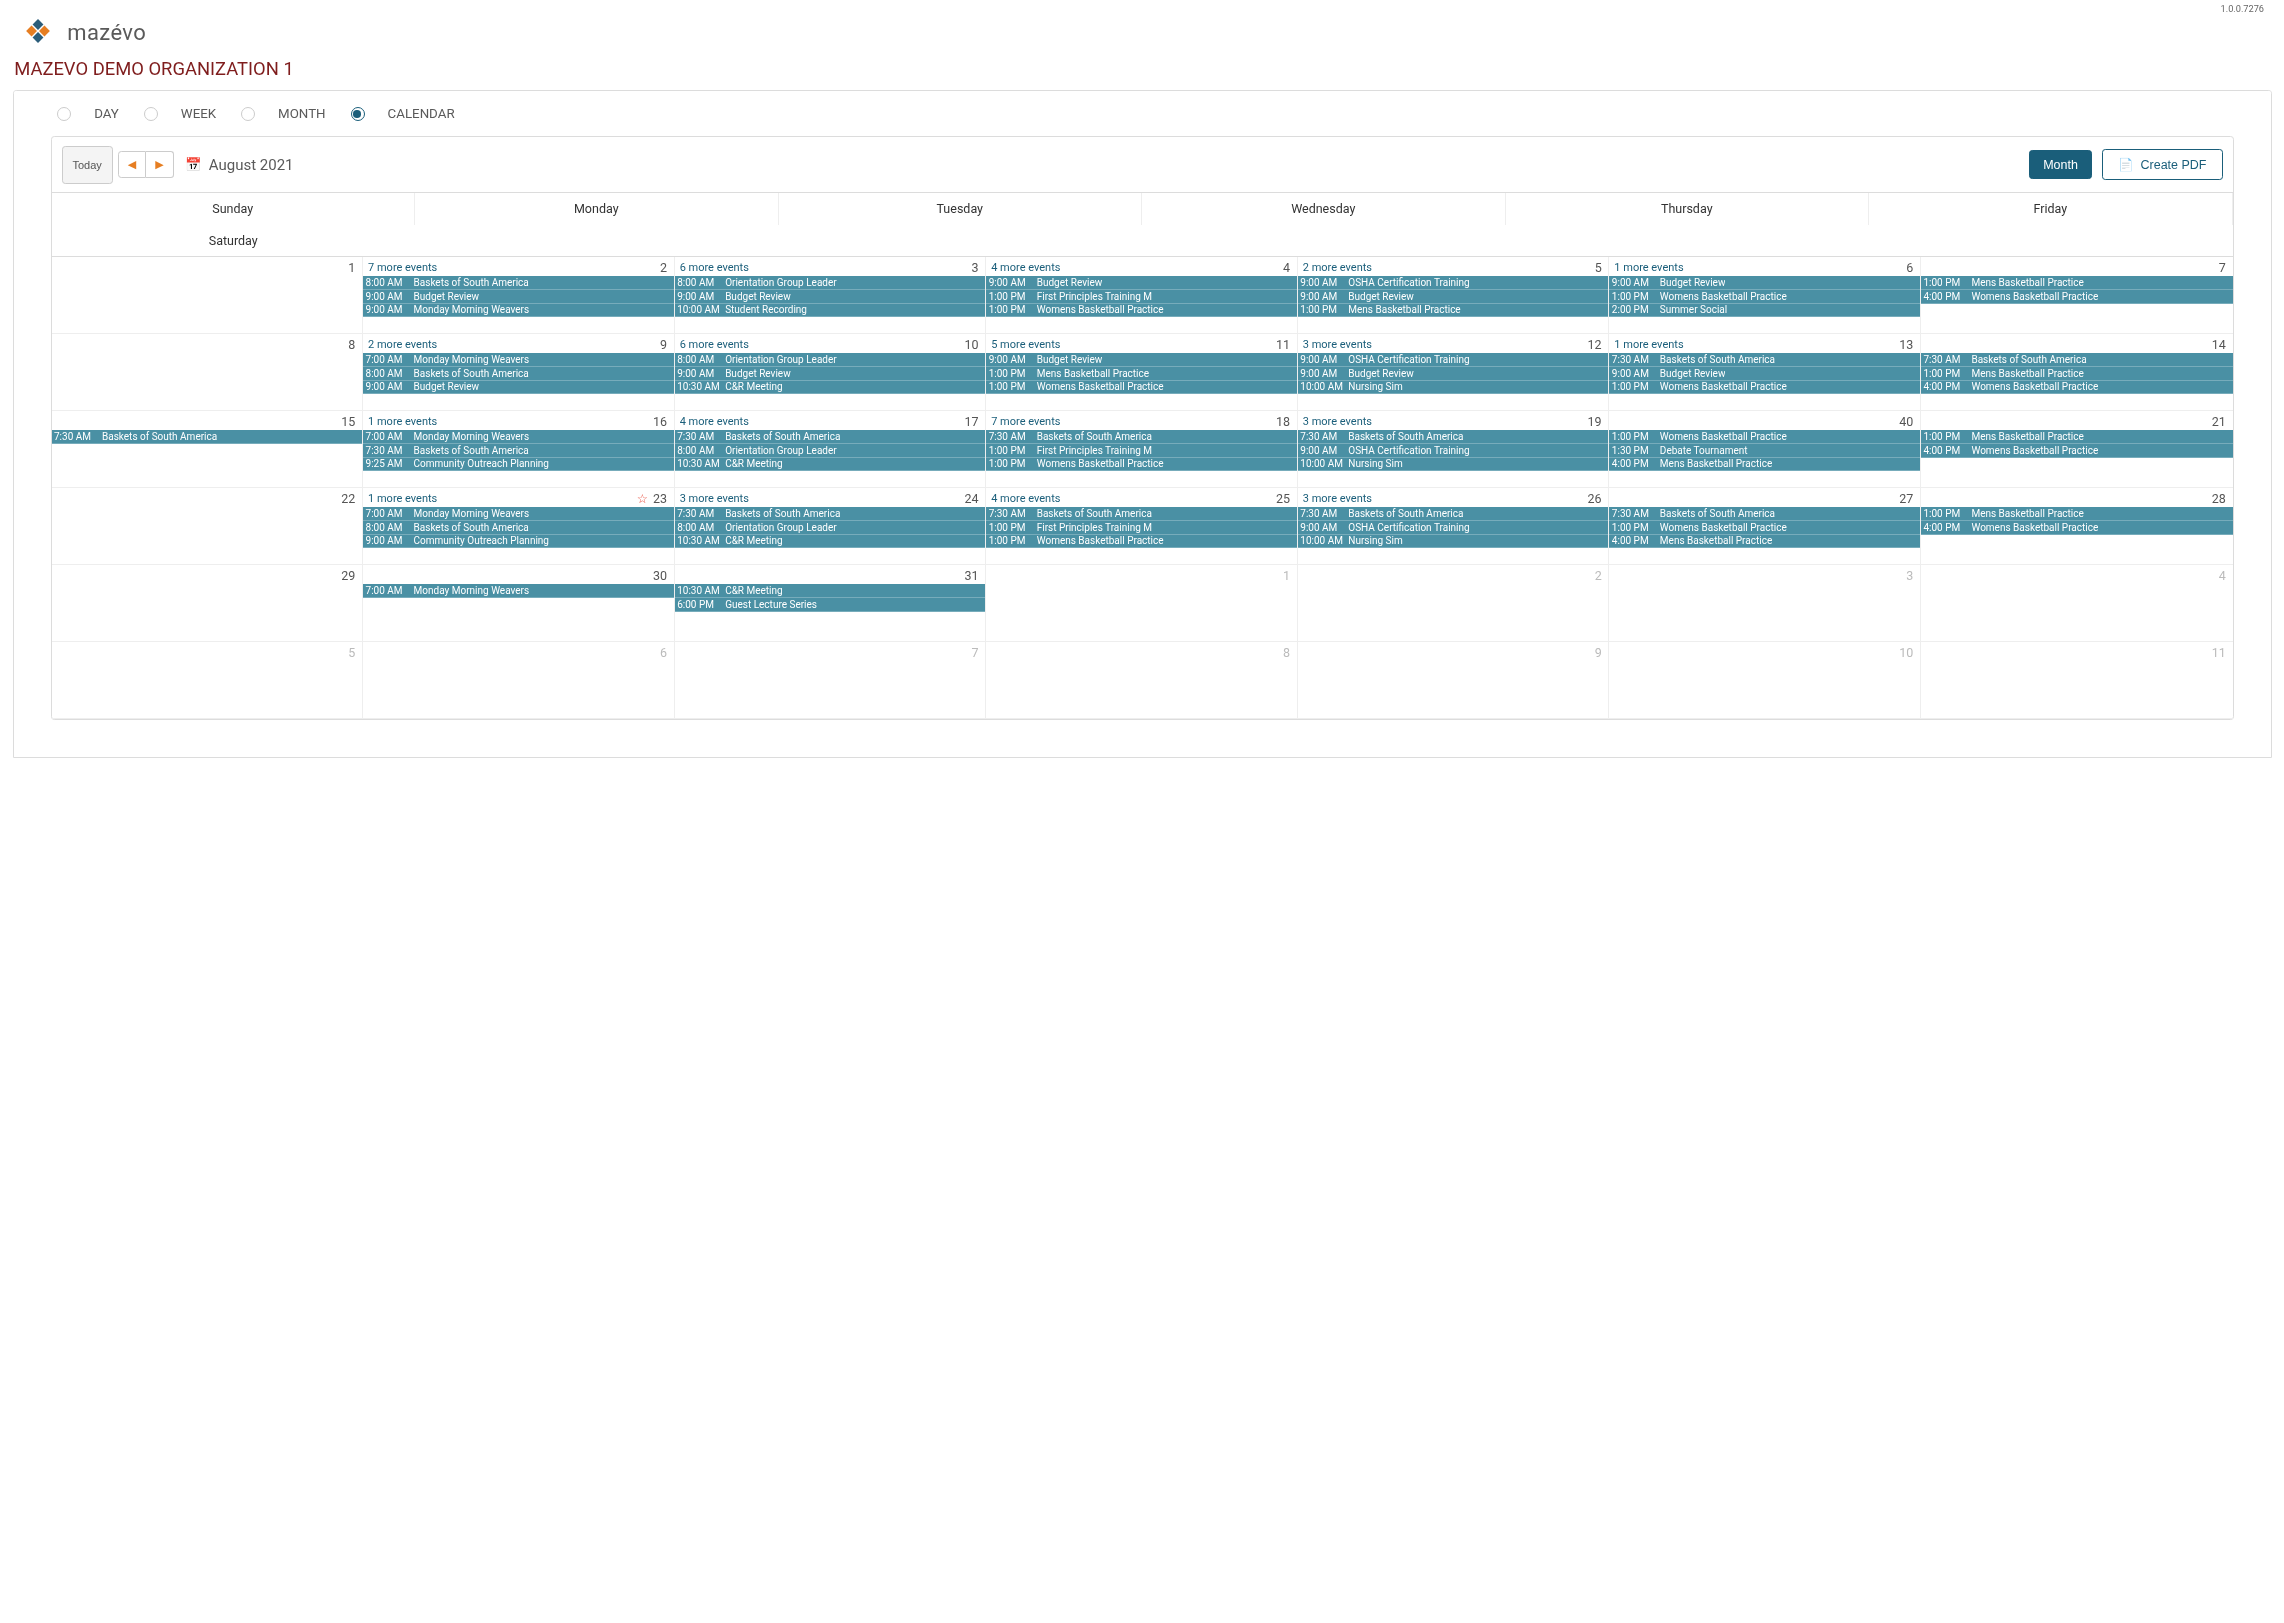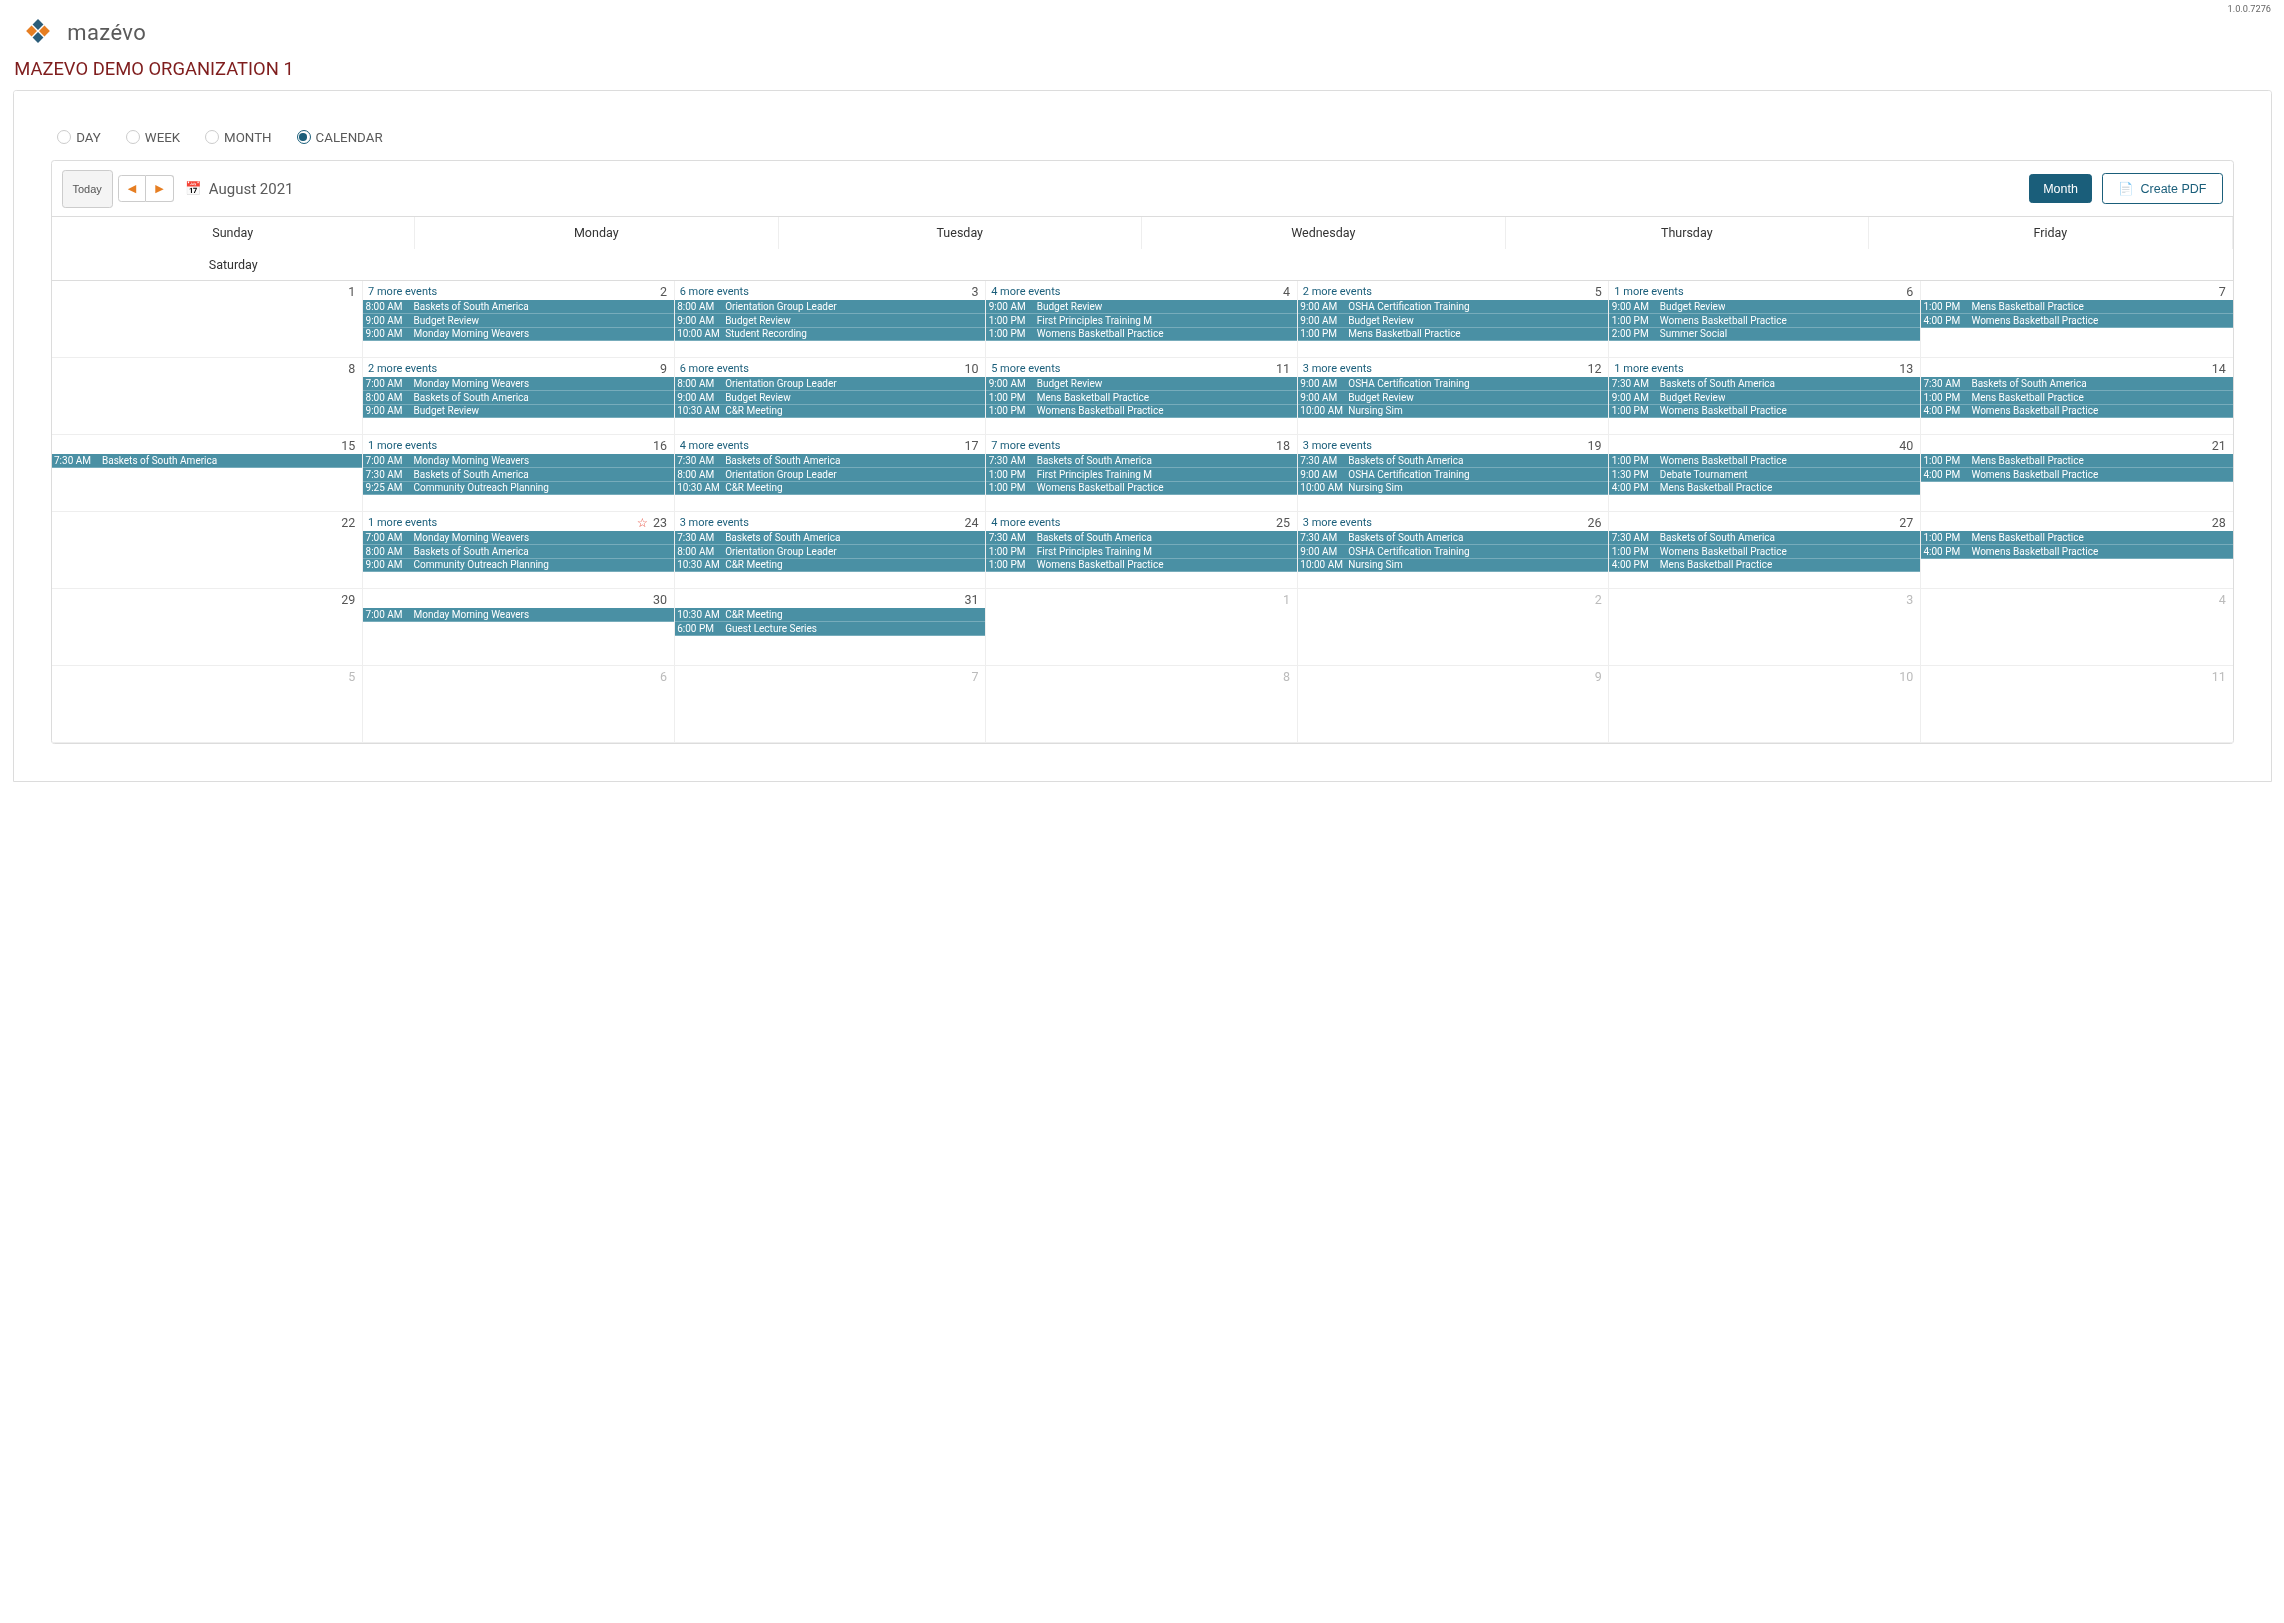--- a/index.html
+++ b/index.html
@@ -1,28 +1,28 @@
 <!DOCTYPE html>
 <html style="font-size:13.3px"><head>
 <meta charset="utf-8">
 <style>
 * { box-sizing: border-box; margin: 0; padding: 0; }
 body { font-family: -apple-system, BlinkMacSystemFont, "Segoe UI", Roboto, Helvetica, Arial, sans-serif; background: #f0f0f0; color: #333; font-size: 11.7px; }
 .page { background: #fff; margin: 0; padding: 16.7px 12.5px 12.5px 12.5px; min-height: 100vh; position: relative; }
-.version { position: absolute; top: 3.3px; right: 13px; font-size: 9.2px; color: #666; margin-left: 32px; }
+.version { position: absolute; top: 3.3px; right: 20px; font-size: 9.2px; color: #666; margin-left: 32px; }
 .logo-row { display: flex; align-items: center; gap: 15px; margin-bottom: 10px; padding-left: 11.7px; }
 .logo-icon svg { width: 28px; height: 28px; }
 .logo-text { font-size: 22px; color: #5a5a5a; font-weight: 400; letter-spacing: 0.4px; }
 .org-name { font-size: 18.4px; color: #7f1d1d; font-weight: 400; margin-bottom: 11.7px; padding-left: 1.7px; }
 .panel { border: 0.8px solid #dcdcdc; border-radius: 3.3px 3.3px 0 0; overflow: hidden; }
 .panel-header { background: #4fa8b8; color: #fff; padding: 10px 13.3px; font-size: 13.3px; display: flex; justify-content: space-between; align-items: center; }
 .panel-header .toggle { color: #000; font-size: 9.2px; cursor: pointer; }
 .panel-body { background: #fff; padding: 15px 37px 37px 37px; }
 .view-tabs { display: flex; gap: 25px; margin-bottom: 15px; margin-left: 6.7px; }
-.view-tab { display: inline-flex; align-items: flex-start; gap: 5px; color: #5a5a5a; font-size: 13.3px; cursor: pointer; margin-top: 24px; }
+.view-tab { display: inline-flex; align-items: flex-end; gap: 23px; color: #5a5a5a; font-size: 13.3px; cursor: pointer; }
 .radio { width: 14px; height: 14px; border-radius: 50%; border: 1.7px solid #ccc; display: inline-block; position: relative; }
 .radio.selected { border-color: #1a5e7a; }
 .radio.selected::after { content: ""; position: absolute; width: 7.5px; height: 7.5px; background: #1a5e7a; border-radius: 50%; top: 1.7px; left: 1.7px; }
 .calendar-wrap { border: 0.8px solid #dcdcdc; border-radius: 3.3px; }
 .toolbar { display: flex; align-items: center; padding: 8.3px 10px; border-bottom: 0.8px solid #dcdcdc; }
 .btn { border: 0.8px solid #ccc; background: #f4f4f4; border-radius: 3.3px; padding: 12px 10px; color: #555; font-size: 11px; cursor: pointer; }
 .btn-group { display: inline-flex; }
 .btn-group .nav-btn { border: 0.8px solid #ccc; background: #fff; width: 28px; height: 27px; display: inline-flex; align-items: center; justify-content: center; cursor: pointer; color: #e67e22; font-size: 11px; }
 .btn-group .nav-btn:first-child { border-radius: 3.3px 0 0 3.3px; }
 .btn-group .nav-btn:last-child { border-radius: 0 3.3px 3.3px 0; border-left: none; }

